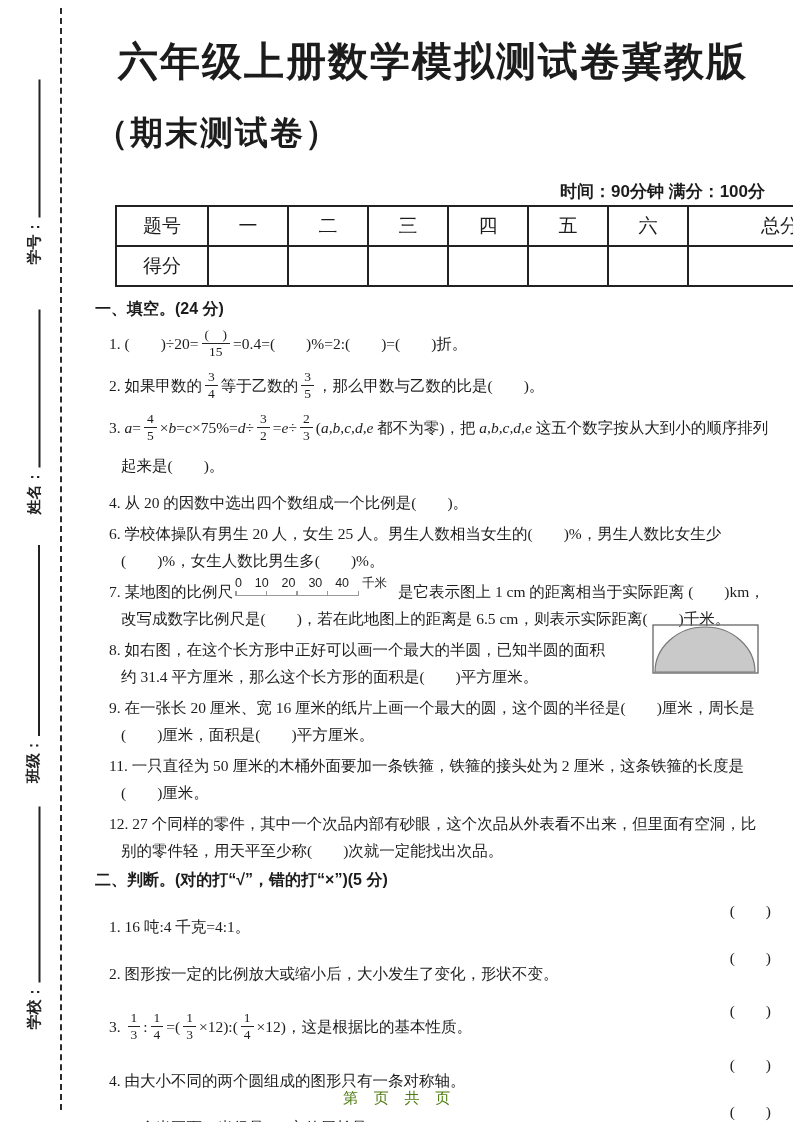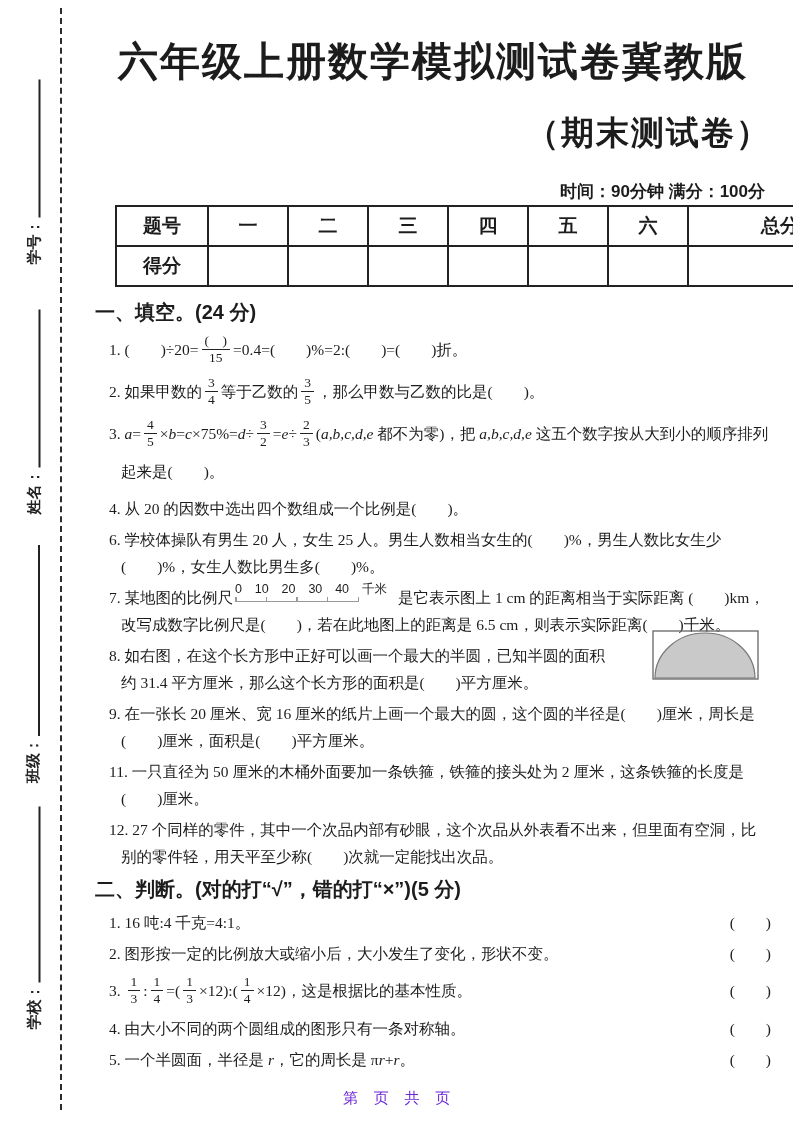--- a/index.html
+++ b/index.html
@@ -10,31 +10,31 @@
   .binding-line{position:absolute;left:60px;top:8px;height:1102px;border-left:2px dashed #2b2b2b;}
   .side-field{position:absolute;height:26px;display:flex;align-items:flex-end;
               transform:rotate(-90deg);font-family:"Liberation Sans",sans-serif;
               font-size:15px;font-weight:bold;color:#222;}
   .side-field .lbl{line-height:20px;white-space:nowrap;}
   .side-line{flex:1;border-bottom:2px solid #222;margin-bottom:3px;margin-left:2px;}
   
   .main{position:absolute;left:95px;top:0;width:676px;}
   .title{margin-top:34px;text-align:center;font-family:Liberation Serif, serif;
          font-weight:bold;font-size:40px;letter-spacing:2px;white-space:nowrap;}
-  .subtitle{margin-top:22px;text-align:right;font-family:"Liberation Sans","DejaVu Sans",sans-serif;
+  .subtitle{margin-top:22px;text-align:left;font-family:"Liberation Sans","DejaVu Sans",sans-serif;
             font-weight:bold;font-size:33px;letter-spacing:2px;}
   .info-line{margin:24px 6px 2px 0;text-align:right;font-family:"Liberation Sans",sans-serif;
              font-weight:bold;font-size:17px;}
   table.score{border-collapse:collapse;margin-left:20px;width:650px;table-layout:fixed;}
   table.score td{border:2px solid #222;height:36px;text-align:center;
-                 font-family:"Liberation Sans",sans-serif;font-weight:bold;font-size:19px;}
+                 font-family:"Liberation Sans",sans-serif;font-weight:normal;font-size:19px;}
   td.c0{width:88px;} td.cmid{width:76px;} td.clast{width:96px;padding-left:43px;}
   
   .body-text{margin-top:12px;font-size:15.5px;}
-  .sec-heading{font-family:"Liberation Sans",sans-serif;font-weight:bold;font-size:20px;
+  .sec-heading{font-family:"Liberation Sans",sans-serif;font-weight:bold;font-size:16px;
                margin:6px 0 5px 0;}
   .q{position:relative;padding-left:26px;text-indent:-12px;line-height:27px;margin-bottom:4px;}
   .q.tall{line-height:38px;}
   .q8pad{padding-right:160px;}
   i{font-style:italic;font-family:"Liberation Serif",serif;}
   
   .frac{display:inline-flex;flex-direction:column;vertical-align:middle;text-align:center;
         font-size:13.5px;line-height:1.2;margin:0 3px;position:relative;top:-2px;text-indent:0;}
   .frac .num{padding:0 3px;}
   .frac .den{border-top:1.5px solid #222;padding:0 3px;}
@@ -46,25 +46,25 @@
   .sb-rule{width:124px;height:5px;border-bottom:1.5px solid #999;display:flex;
            justify-content:space-between;}
   .sb-rule i{width:1.5px;height:4px;background:#999;align-self:flex-end;}
   
   .fig{position:absolute;text-indent:0;}
   .fig-q8{right:12px;top:-12px;width:107px;height:50px;}
   .fig-q10{left:252px;top:-48px;width:94px;height:54px;}
   
   .j-row{display:flex;line-height:29px;margin-bottom:2px;}
   .j-row.tall{line-height:42px;}
-  .j-main{flex:1;padding-left:26px;text-indent:-12px;}
+  .j-main{flex:1;padding-left:26px;text-indent:-12px;margin-top:16px;}
   .j-blank{width:52px;text-align:right;white-space:nowrap;}
   
   .footer{position:absolute;left:0;right:0;bottom:14px;text-align:center;font-size:15px;
-          word-spacing:12px;color:#6d28d9;margin-top:36px;}
+          word-spacing:12px;color:#4d7c0f;margin-top:36px;}
 </style>
 </head>
 <body>
 
 <div class="page">
 
   <div class="binding-line"></div>
   <div class="side-field" style="width:185px;left:-62px;top:159px;">
     <span class="lbl">学号：</span>
     <span class="side-line"></span>

